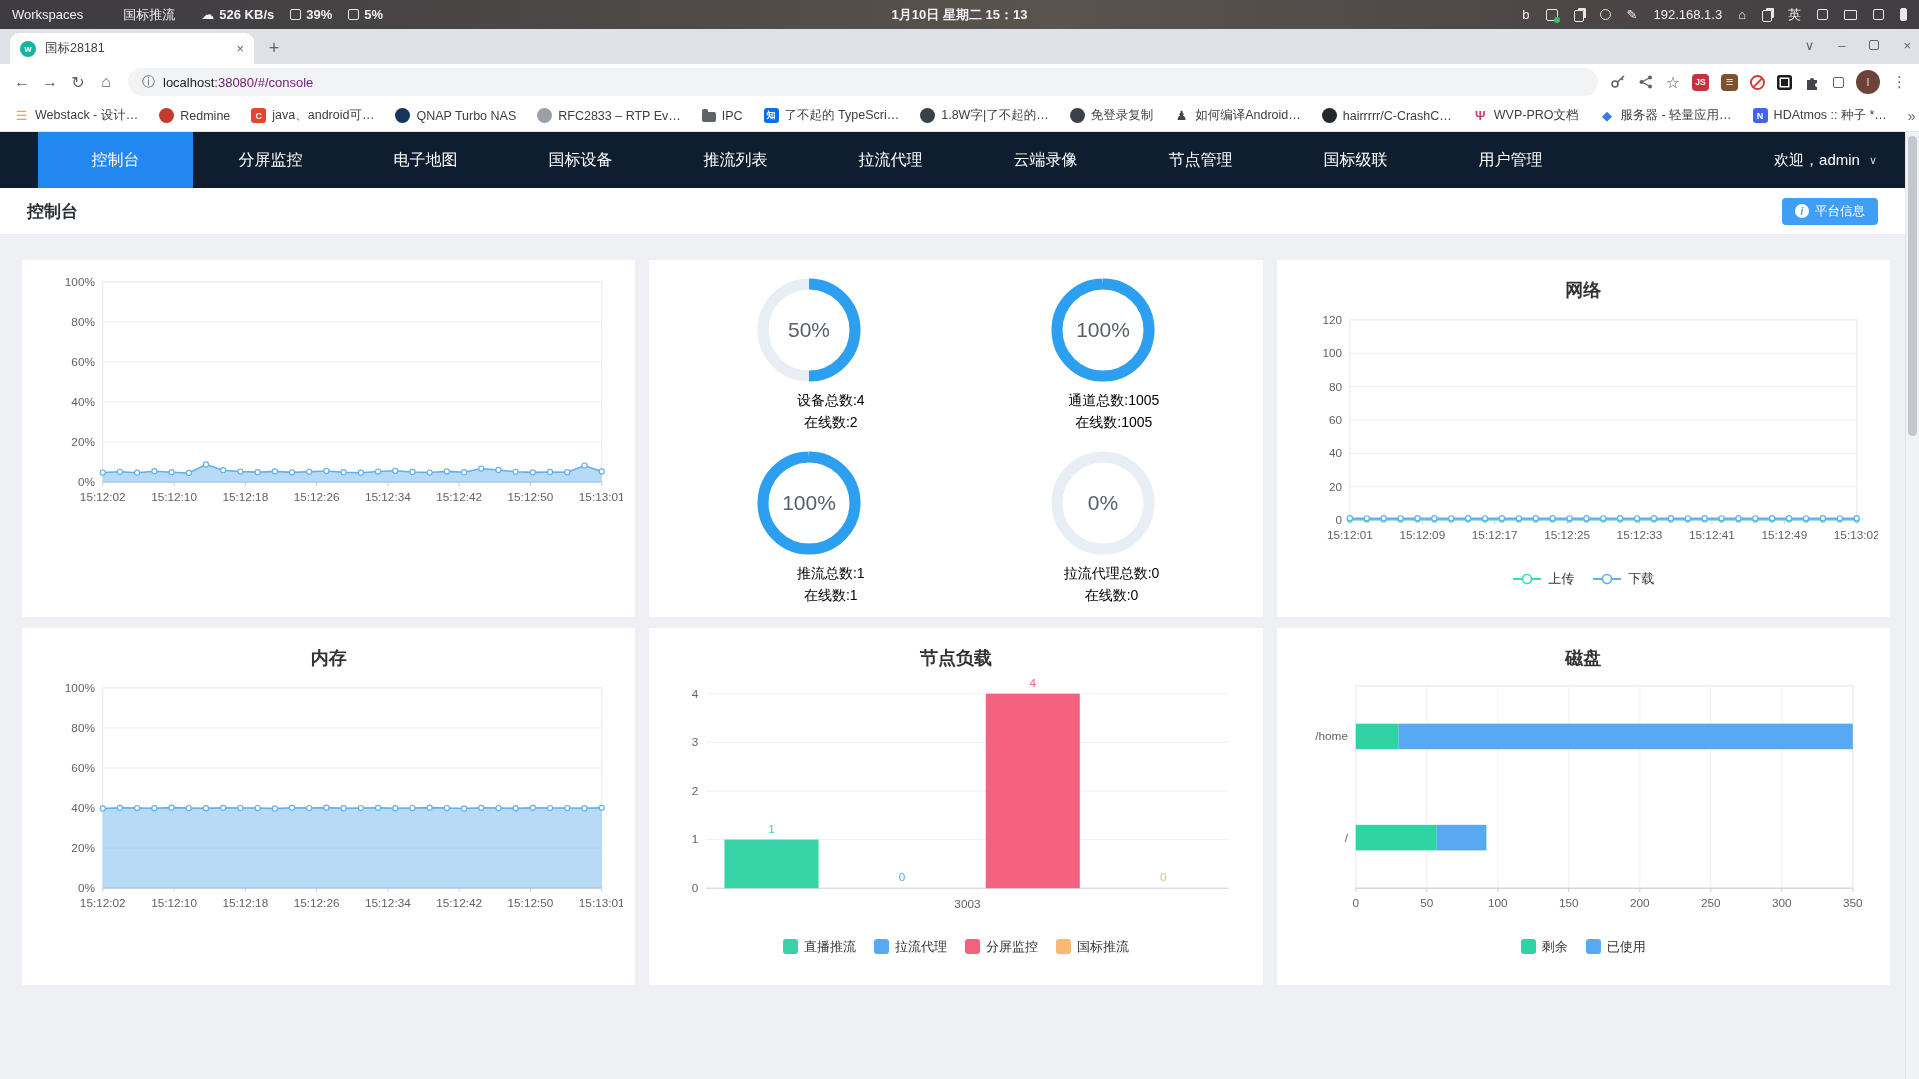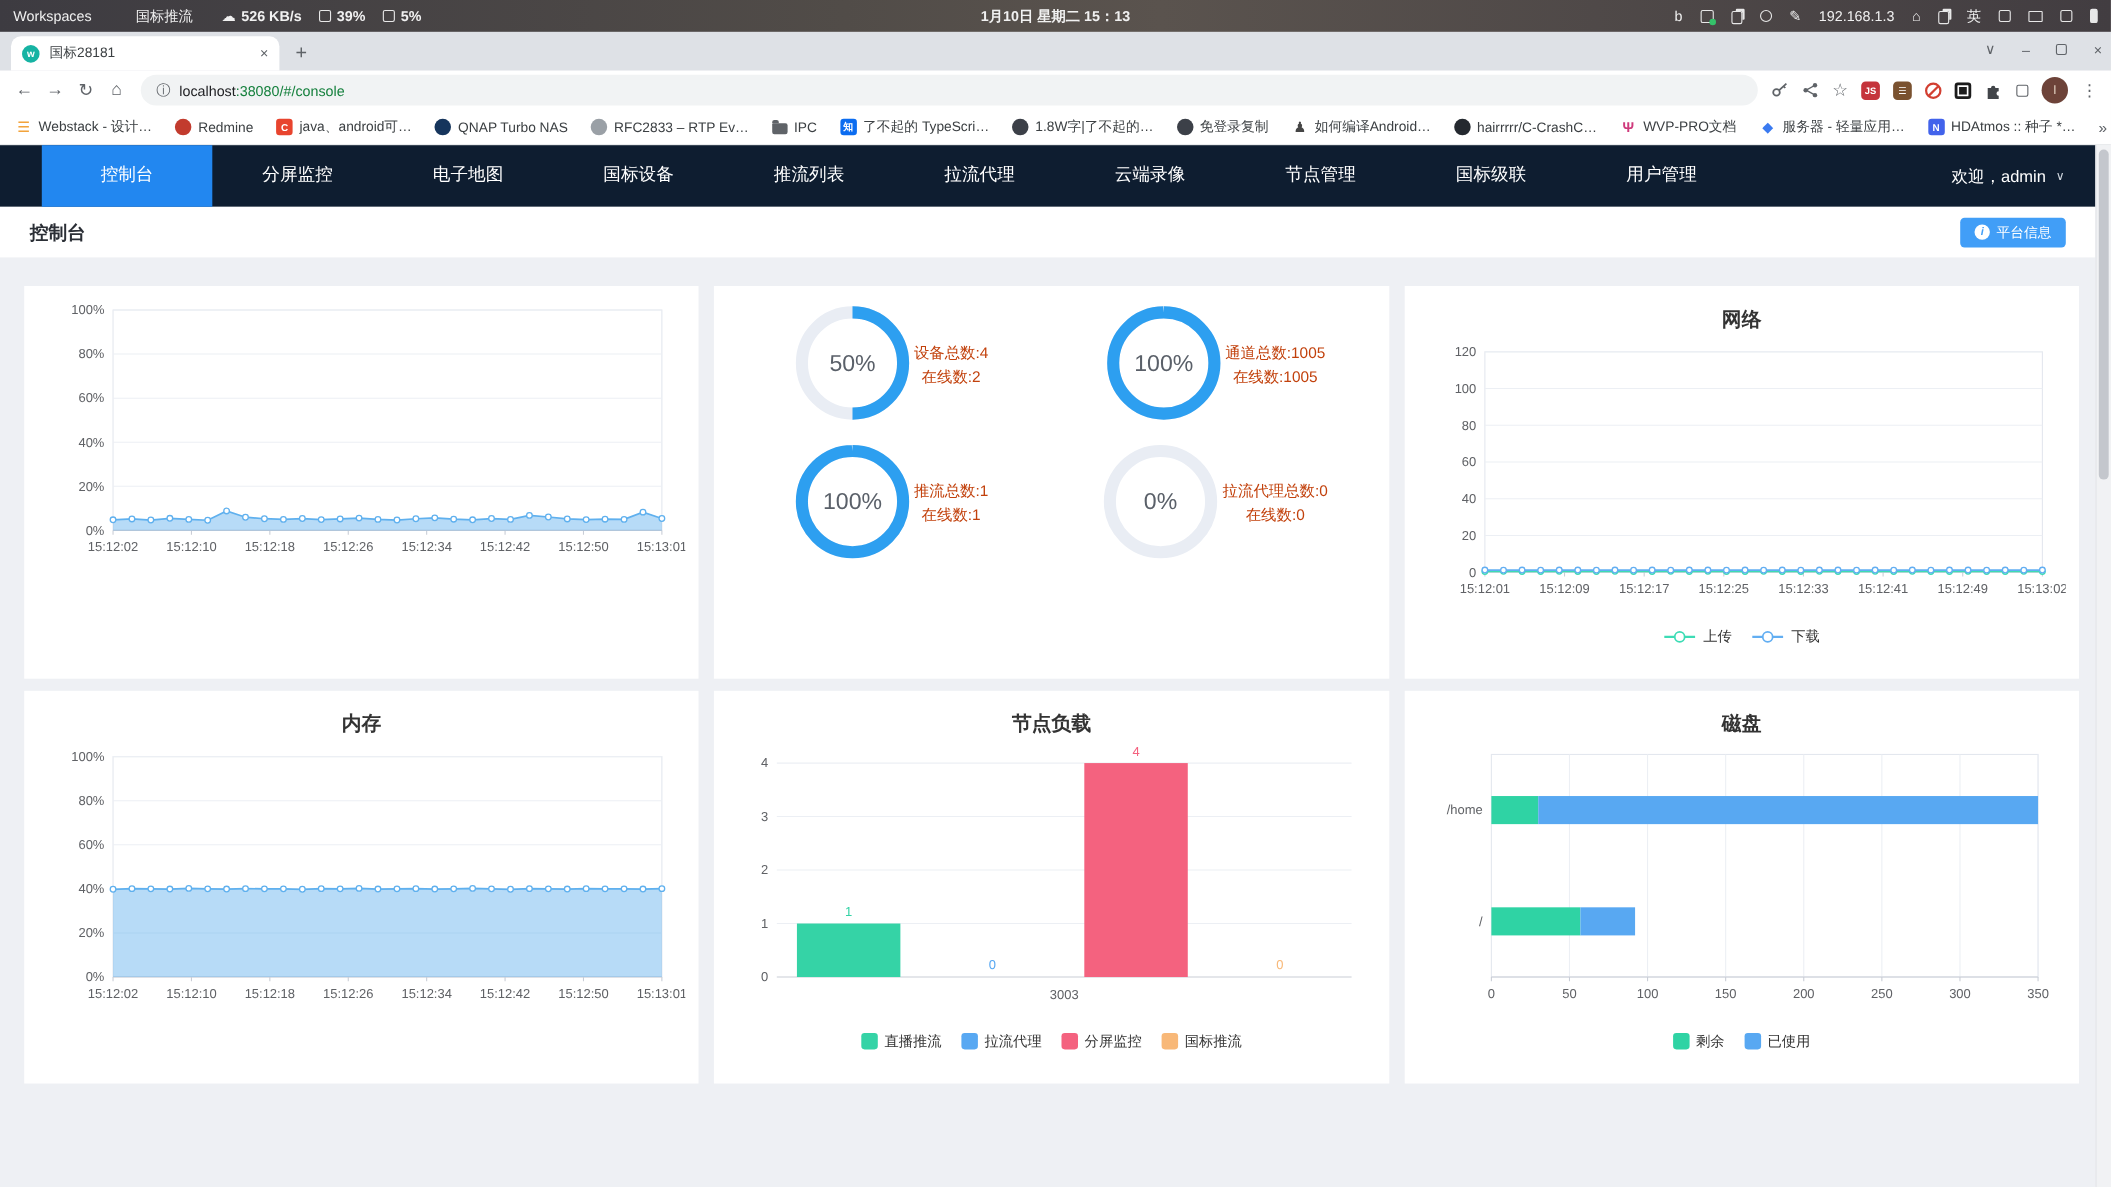--- a/index.html
+++ b/index.html
@@ -39,21 +39,21 @@
   .win-controls { position:absolute; top:0; right:8px; height:32px; display:flex;
     align-items:center; gap:24px; color:#5f6368; font-size:13px; }
   .wc-max { width:10px; height:10px; border:1.3px solid #5f6368; border-radius:2px; }
 
   .toolbar { height:36px; background:#fff; display:flex; align-items:center; padding:0 8px; }
   .tool-ic { width:28px; height:28px; display:flex; align-items:center; justify-content:center;
     font-size:16px; color:#5f6368; }
   .omnibox { flex:1; height:28px; background:#f1f3f4; border-radius:14px; margin:0 8px;
     display:flex; align-items:center; gap:8px; padding:0 14px; font-size:13px; }
   .url-host { color:#202124; }
-  .url-rest { color:#15803d; }
+  .url-rest { color:#701a75; }
   .tool-right { display:flex; align-items:center; gap:12px; padding:0 4px; }
   .ext { width:17px; height:17px; border-radius:4px; display:flex; align-items:center;
     justify-content:center; font-size:8.5px; font-weight:bold; color:#fff; }
   .ext.js { background:#c5343c; }
   .ext.stack { background:#7a5230; }
   .noent { position:relative; width:15px; height:15px; border:2px solid #d23f31; border-radius:50%; }
   .noent::after { content:""; position:absolute; left:-1px; top:5px; width:13px; height:2px;
     background:#d23f31; transform:rotate(-45deg); }
   .blk { width:15px; height:15px; background:#1b1b1b; border-radius:3px; box-shadow:inset 0 0 0 2.5px #1b1b1b, inset 0 0 0 4px #fff; }
   .avatar { width:24px; height:24px; border-radius:50%; background:#6d4339; color:#e9d9c8;
@@ -93,22 +93,22 @@
     justify-content:center; }
 
   .content { padding:26px 15px 0 22px; display:grid; grid-template-columns:repeat(3,1fr);
     gap:11px 14px; }
   .panel { background:#fff; height:357px; padding:12px 12px 0; overflow:hidden; }
   .panel h3 { text-align:center; font-size:18px; font-weight:bold; color:#333; margin:6px 0 8px; }
   .chart-box svg { display:block; width:100%; }
 
   .gauges { display:grid; grid-template-columns:1fr 1fr; row-gap:14px; justify-items:center;
     padding-top:2px; }
-  .gauge { display:flex; flex-direction:row; align-items:center; }
-  .gauge-label { margin-top:4px; text-align:center; font-size:14px; color:#c2410c; line-height:1.55; }
+  .gauge { display:flex; flex-direction:column; align-items:flex-end; }
+  .gauge-label { margin-top:4px; text-align:center; font-size:14px; color:#000000; line-height:1.55; }
 
   .legend { display:flex; justify-content:center; align-items:flex-end; gap:18px;
     margin-top:14px; font-size:13px; color:#333; }
   .legend-item { display:flex; align-items:center; gap:6px; cursor:pointer; }
   .lg-rect { width:15px; height:15px; border-radius:3px; }
 
   
   .scrollbar { position:absolute; right:0; top:132px; bottom:0; width:14px; background:#f1f2f4;
     border-left:1px solid #e2e4e8; }
   .scroll-thumb { position:absolute; top:4px; left:2px; width:9px; height:300px;

